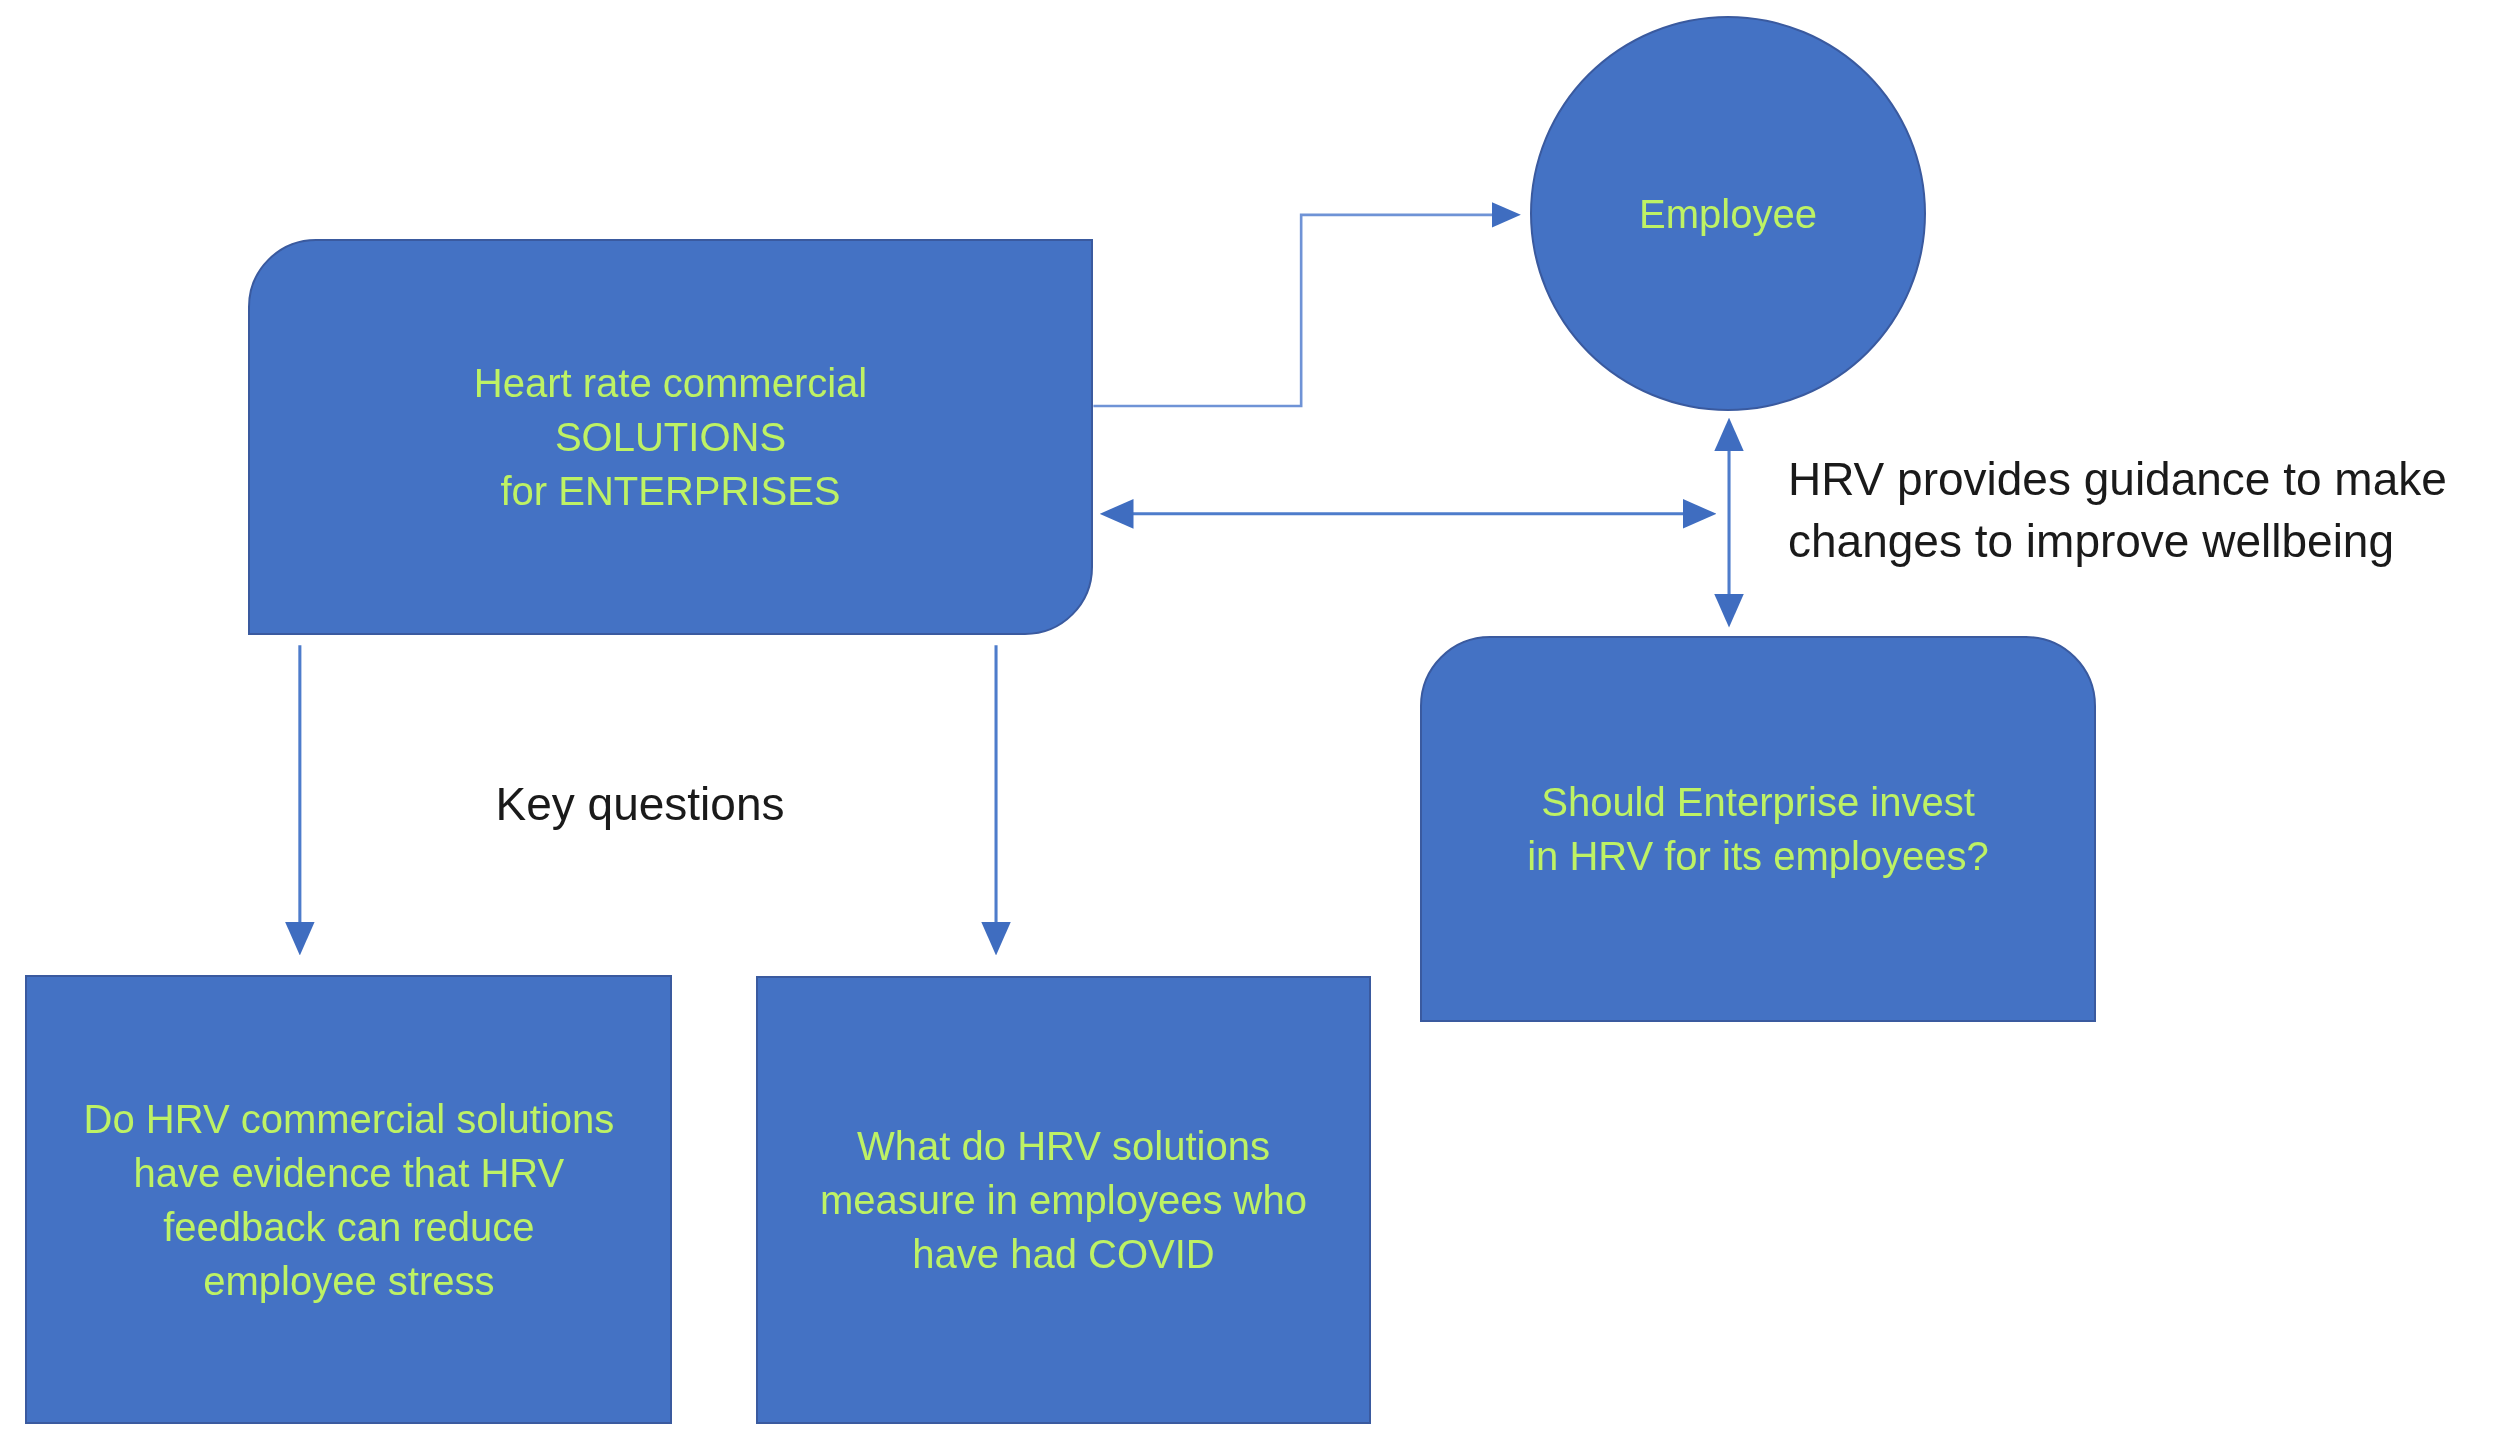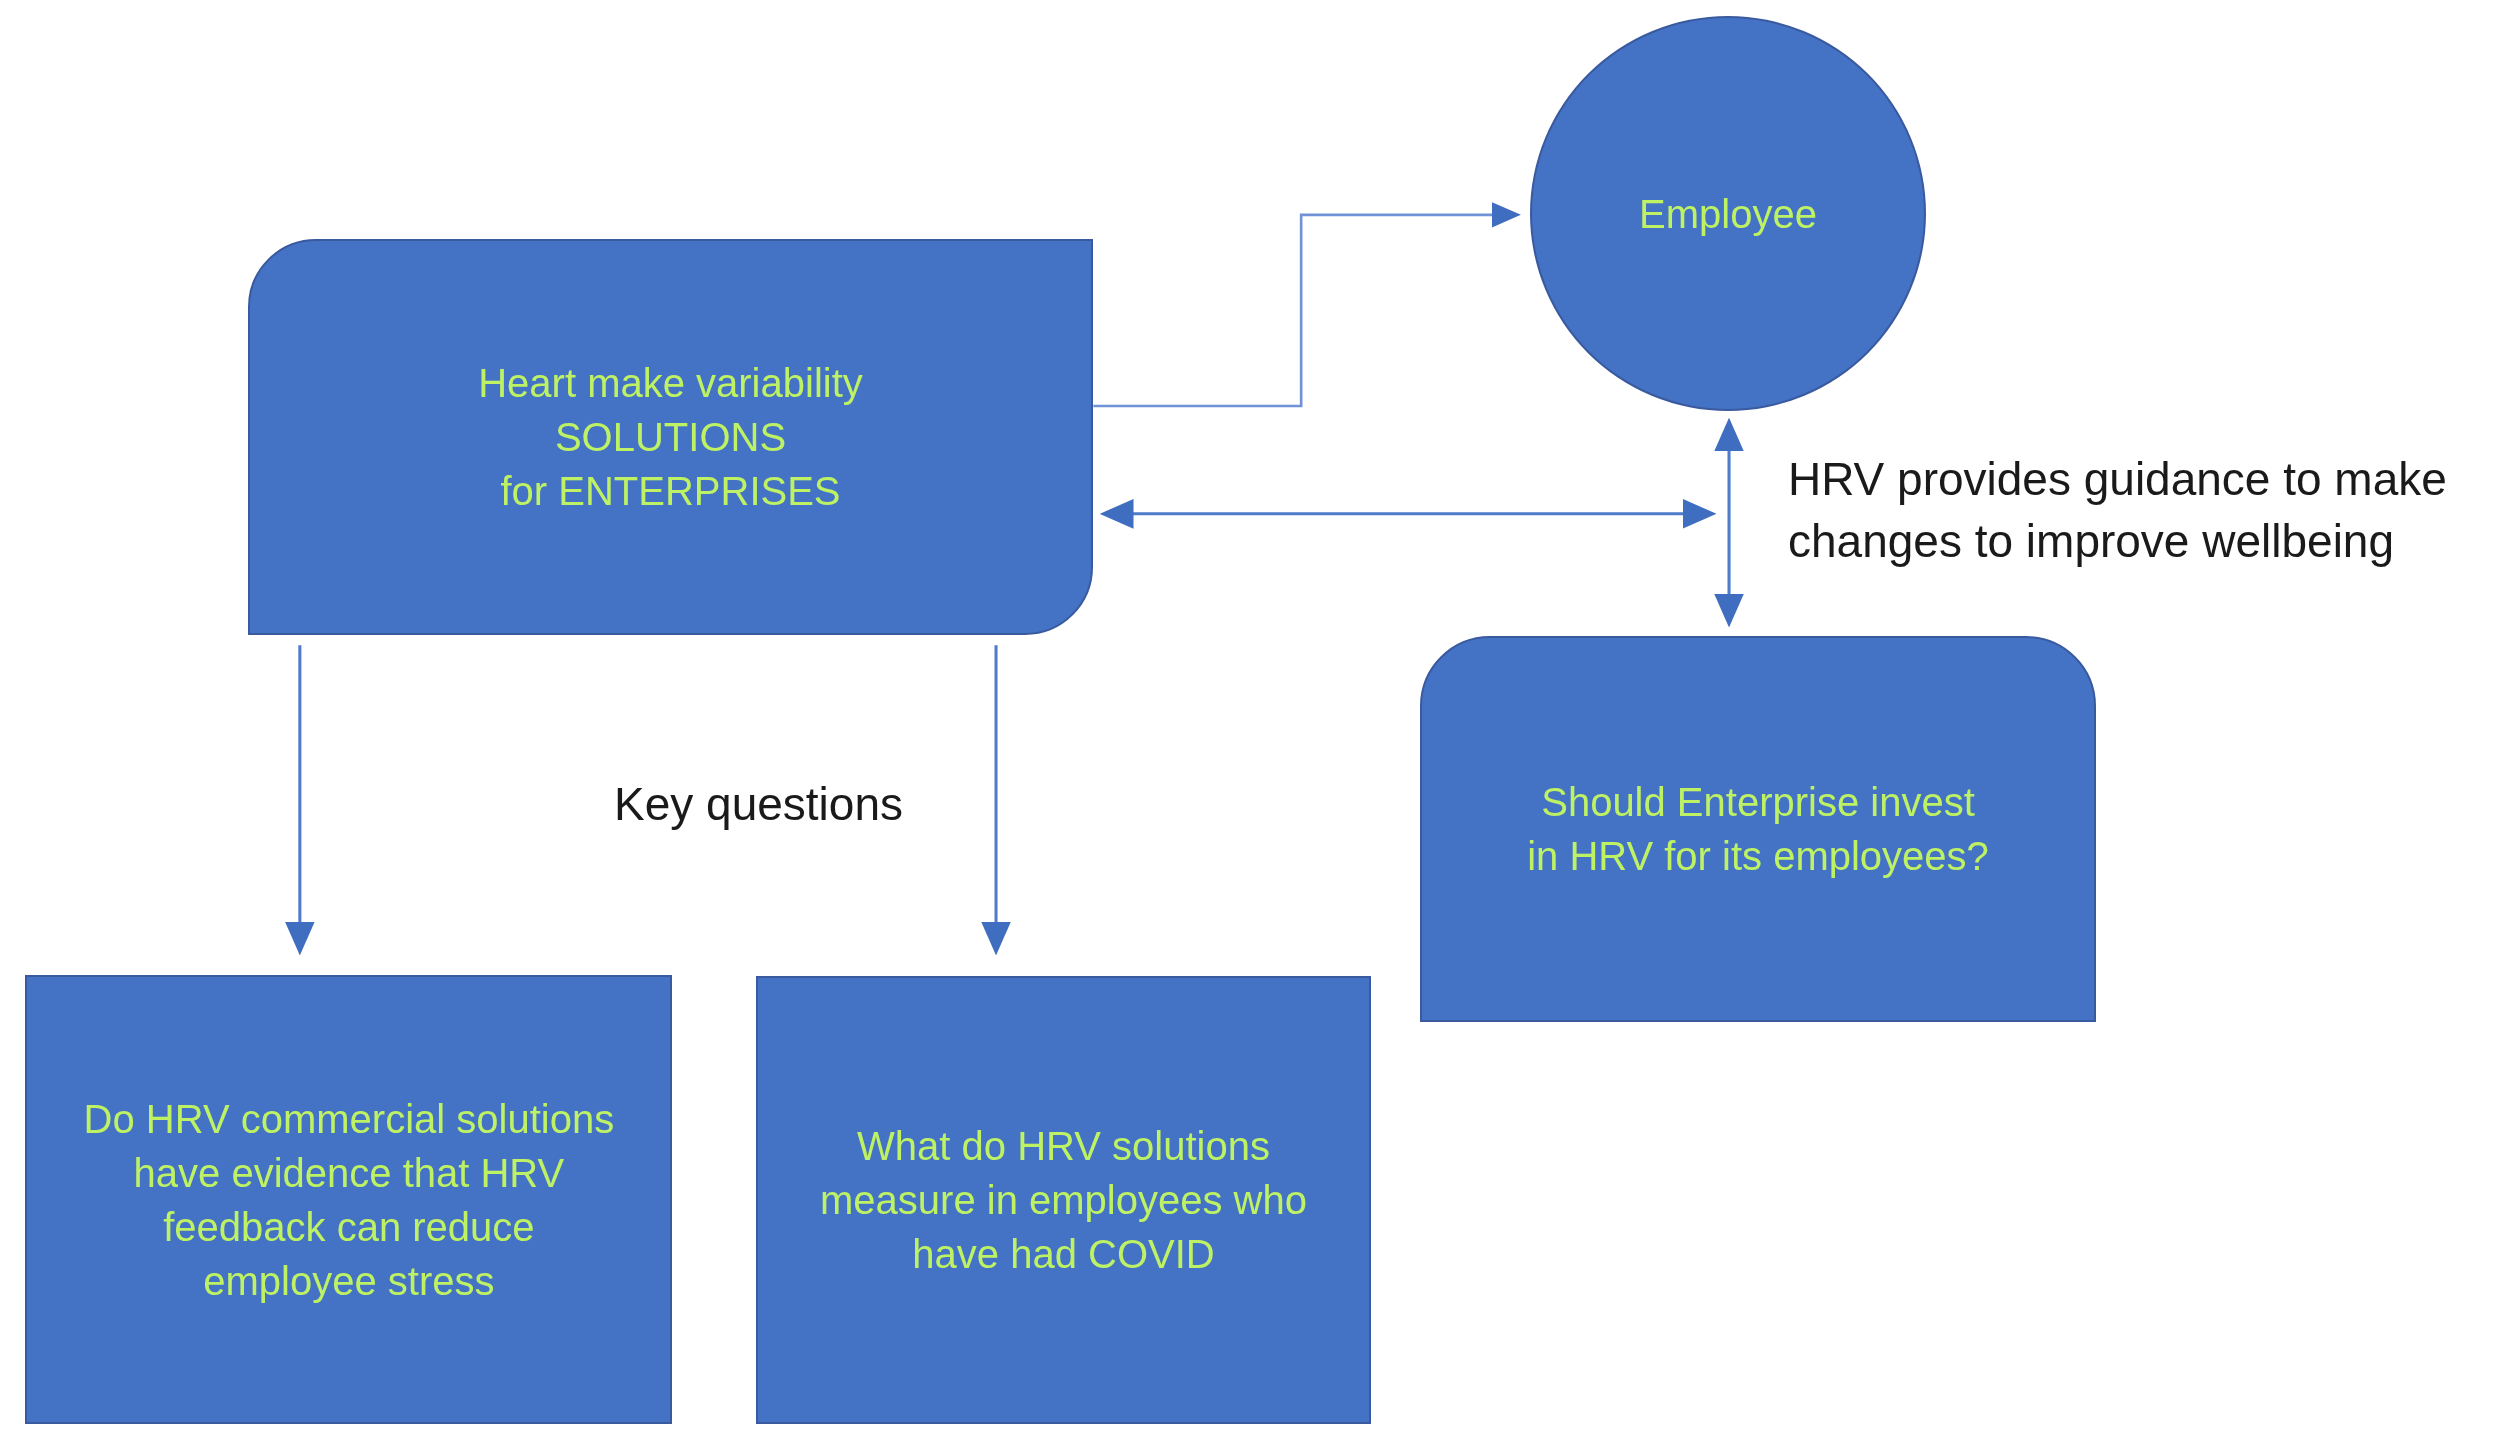--- a/index.html
+++ b/index.html
@@ -47,21 +47,21 @@
   }
   .annotation {
     position: absolute;
     color: #1a1a1a;
     font-size: 46px;
     line-height: 1.35;
     white-space: pre-line;
   }
   #label-key-questions {
     left: 377px; top: 773px; width: 526px;
-    text-align: right;
+    text-align: center;
   }
   #label-hrv-guidance {
     left: 1788px; top: 448px; width: 728px;
     text-align: left;
   }
   #connector-layer {
     position: absolute;
     left: 0; top: 0;
     pointer-events: none;
   }
@@ -82,21 +82,21 @@
 
     <path d="M1262,586 H1950" fill="none" stroke="#4E7CCB" stroke-width="3.5" marker-start="url(#ah)" marker-end="url(#ah)"></path>
 
     <path d="M1972,484 V708" fill="none" stroke="#4E7CCB" stroke-width="3.5" marker-start="url(#ah)" marker-end="url(#ah)"></path>
 
     <path d="M342,736 V1082" fill="none" stroke="#4E7CCB" stroke-width="3.5" marker-end="url(#ah)"></path>
 
     <path d="M1136,736 V1082" fill="none" stroke="#4E7CCB" stroke-width="3.5" marker-end="url(#ah)"></path>
   </svg>
 
-  <div class="shape" id="node-hrv-solutions">Heart make variability
+  <div class="shape" id="node-hrv-solutions">Heart rate commercial
 SOLUTIONS
 for ENTERPRISES</div>
 
   <div class="shape" id="node-employee">Employee</div>
 
   <div class="shape" id="node-question-stress">Do HRV commercial solutions
 have evidence that HRV
 feedback can reduce
 employee stress</div>
 

